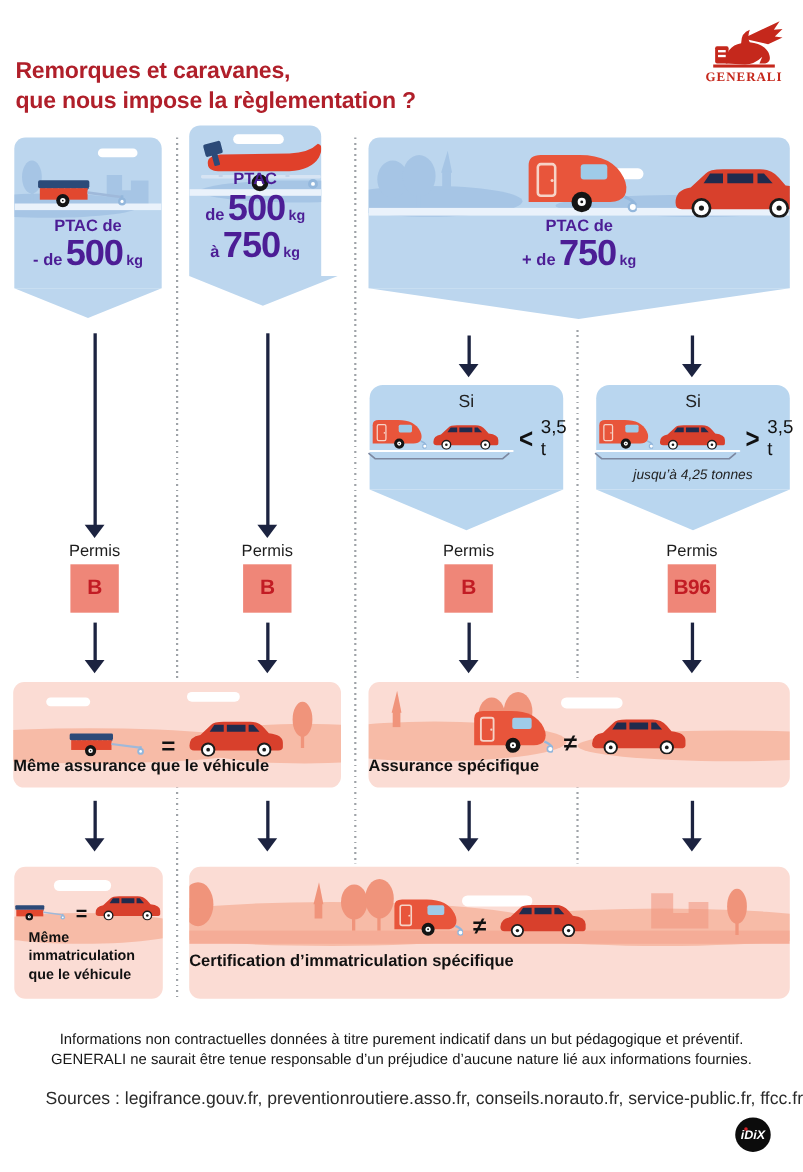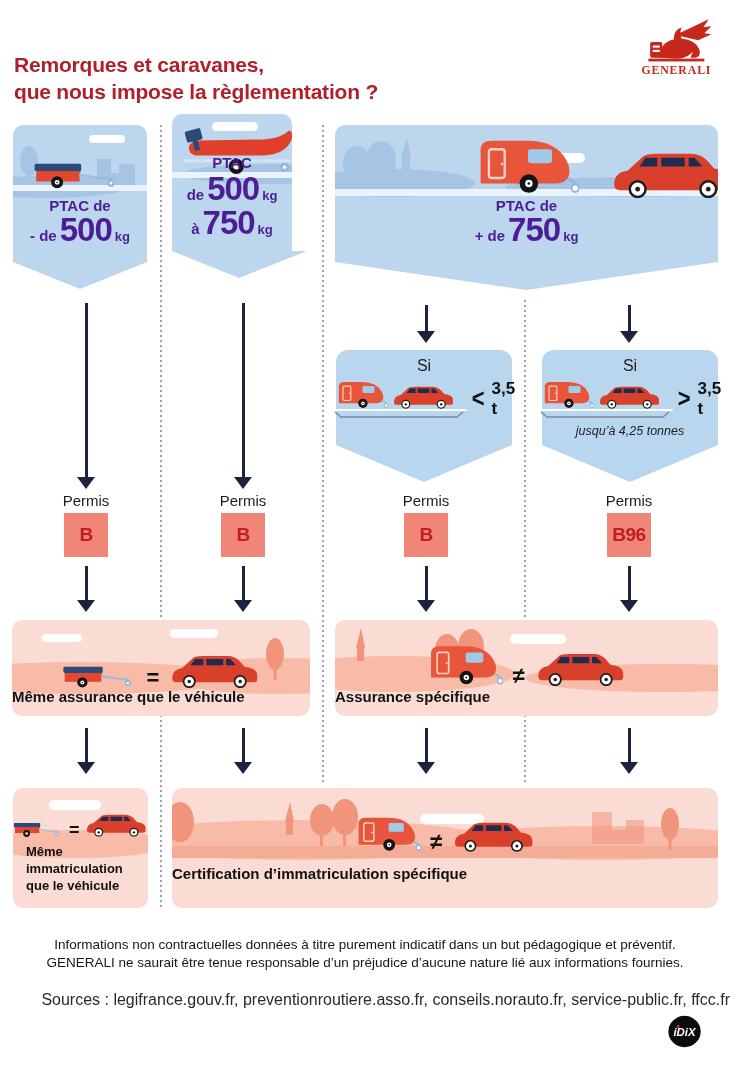--- a/index.html
+++ b/index.html
@@ -43,21 +43,21 @@
   .si-point{width:0;height:0;margin:0 auto;
             border-left:88px solid transparent;border-right:88px solid transparent;
             border-top:37px solid #B9D6EF;}
   .si-title{font-size:16px;color:#222;}
   .si-row{display:flex;align-items:center;justify-content:center;gap:7px;margin-top:4px;}
   .si-veh{position:relative;display:flex;align-items:flex-end;gap:3px;padding:0 3px 6px 3px;}
   .si-veh::before{content:"";position:absolute;left:-2px;right:-2px;bottom:4px;height:2.5px;
                   background:#fff;border-radius:2px;}
   .si-brace{display:block;margin:-4px auto 0 auto;}
   .si-op{font-size:22px;font-weight:700;color:#111;transform:scaleY(1.15);}
-  .si-val{font-size:17px;font-weight:700;color:#111;}
+  .si-val{font-size:17px;font-weight:400;color:#111;}
   .si-note{font-size:12.5px;font-style:italic;color:#222;margin-top:5px;}
 
   
   .permit{position:absolute;top:492px;width:84px;text-align:center;}
   .permit-label{font-size:15px;color:#1d1d1d;}
   .permit-code{width:44px;height:44px;margin:4px auto 0 auto;background:#EF8678;
                display:flex;align-items:center;justify-content:center;
                color:#C21C24;font-weight:700;font-size:19px;letter-spacing:-0.5px;}
 
   

